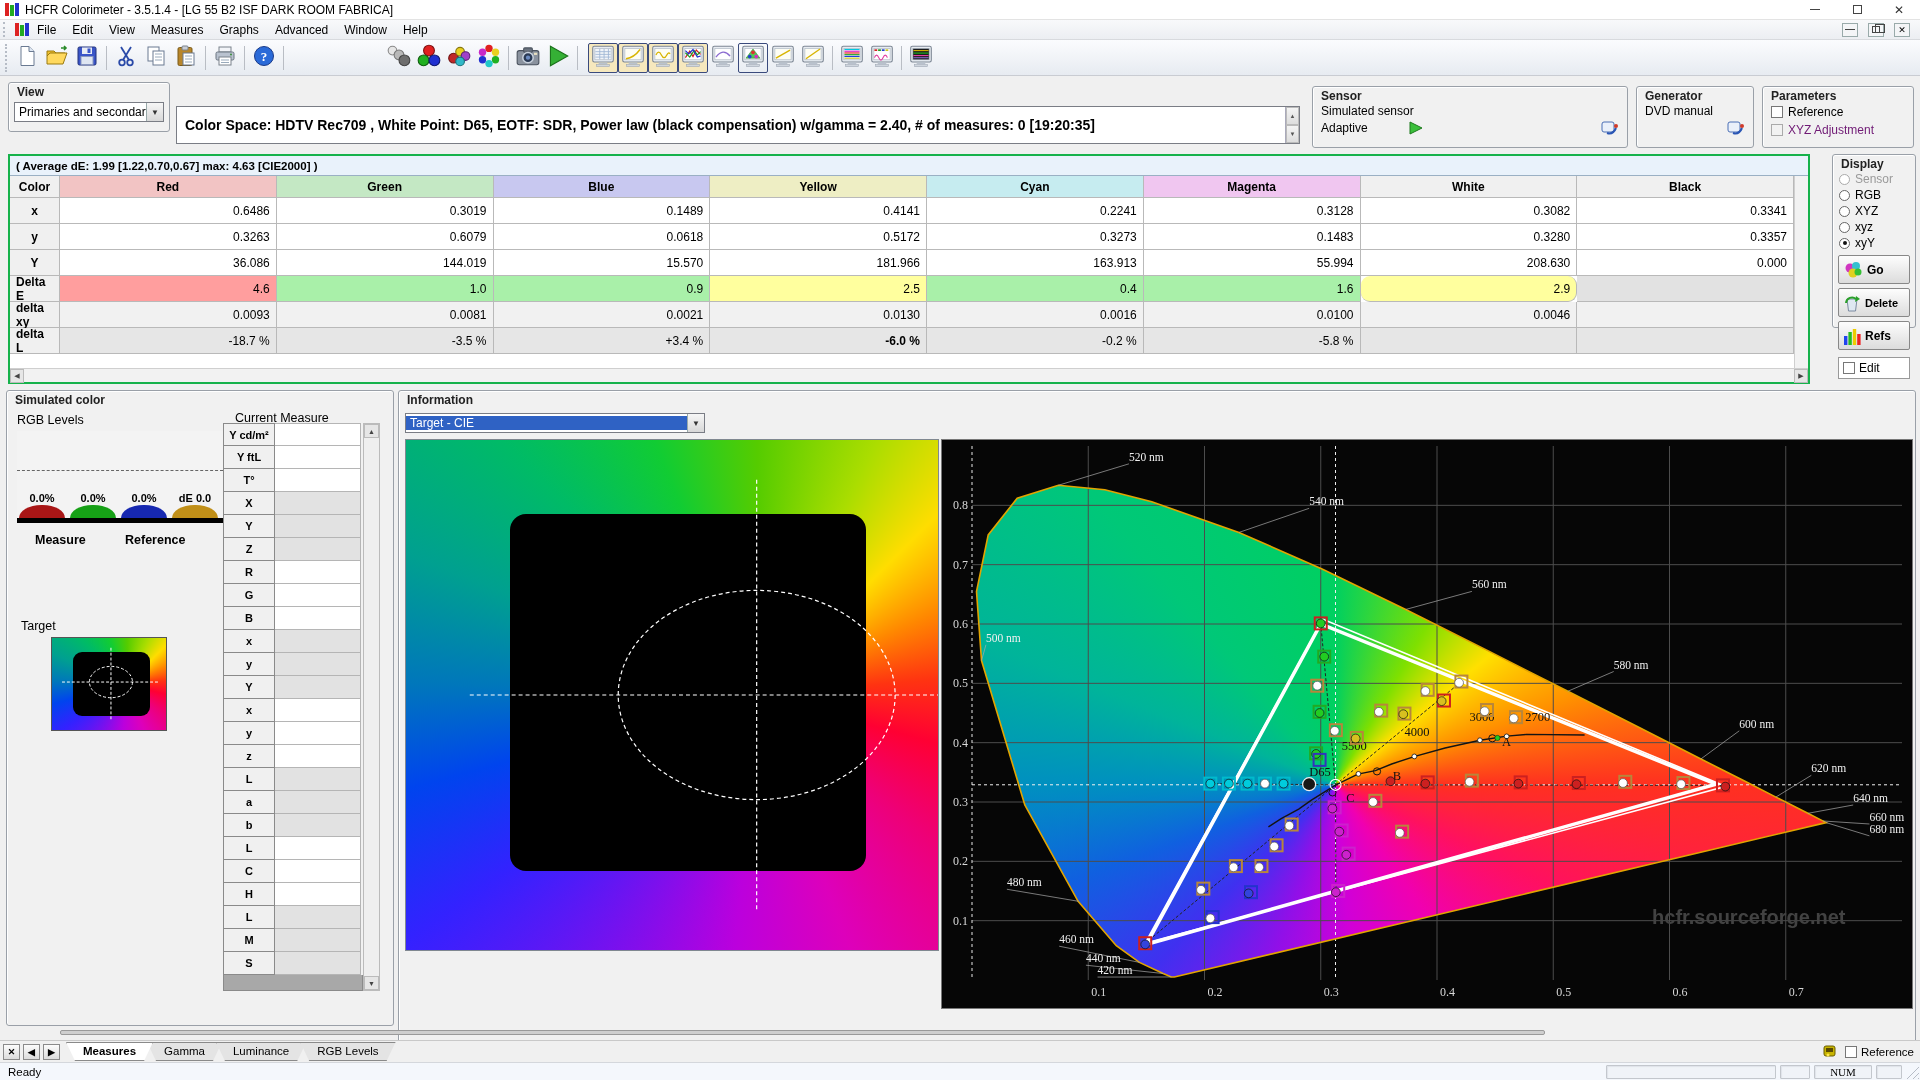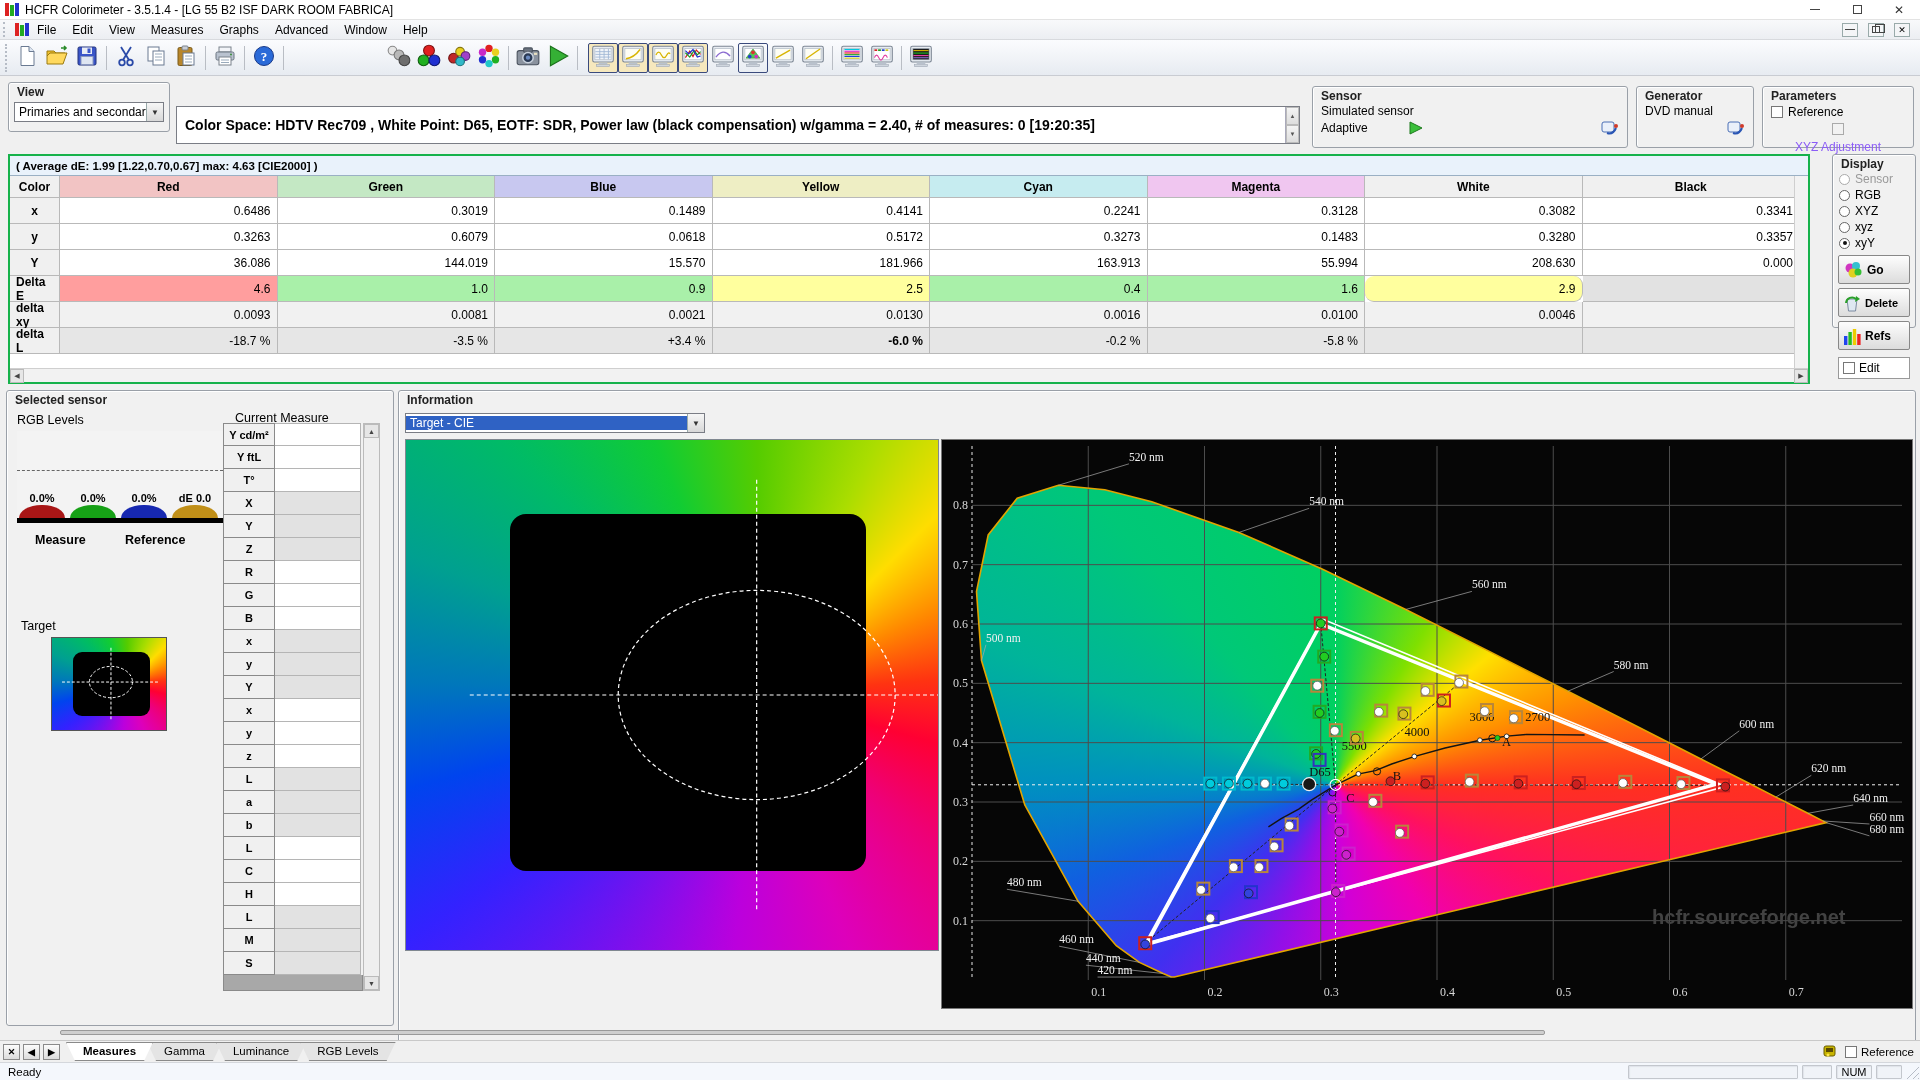--- a/index.html
+++ b/index.html
@@ -47,27 +47,27 @@
 
   #info-box { position:absolute; left:176px; top:106px; width:1124px; height:38px; background:#fff; border:1px solid #7a7d85; display:flex; align-items:center; }
   #info-text { flex:1; font-size:14px; font-weight:bold; padding:0 8px; white-space:nowrap; overflow:hidden; }
   #info-spin { width:14px; height:100%; border-left:1px solid #aab; display:flex; flex-direction:column; }
   #info-spin div { flex:1; background:linear-gradient(#f4f4f4,#ddd); border:1px solid #bbb; font-size:6px; display:flex; align-items:center; justify-content:center; color:#555; }
 
   .panel-line { font-size:12px; padding:1px 8px; display:flex; align-items:center; }
   .cfg-icon { margin-left:auto; }
   .cb-row { display:flex; align-items:center; gap:5px; font-size:12px; padding:2px 8px; }
   .cb-box { width:12px; height:12px; background:#fff; border:1px solid #777; }
-  .cb-row.disabled { color:#8b5cf6;flex-direction:column; }
+  .cb-row.disabled { color:#701a75; }
   .cb-row.disabled .cb-box { border-color:#aaa; background:#f2f2f2; }
 
   
   #table-frame { position:absolute; left:8px; top:154px; width:1802px; height:230px; border:2px solid #16b24b; background:#fff; }
   #table-summary { height:20px; background:#e9f2fb; border-bottom:1px solid #9ab0c4; font-size:11.5px; font-weight:bold; display:flex; align-items:center; padding-left:6px; }
-  #mgrid { position:absolute; left:0; top:20px; right:8px; display:grid; grid-template-columns:50px repeat(8,1fr); }
+  #mgrid { position:absolute; left:0; top:20px; right:14px; display:grid; grid-template-columns:50px repeat(8,1fr); }
   .mcell { border-right:1px solid #b9b9b9; border-bottom:1px solid #b9b9b9; font-size:12px; display:flex; align-items:center; height:26px; padding:0 6px; justify-content:flex-end; background:#fff; }
   .mhdr { height:22px; font-weight:bold; justify-content:center; background:#f0f0f0; }
   .mlabel { font-weight:bold; justify-content:center; background:#f0f0f0; }
   #vscroll { position:absolute; right:0; top:20px; width:14px; height:192px; background:#f2f2f2; border-left:1px solid #cfcfcf; }
   #hscroll { position:absolute; left:0; bottom:0; right:0; height:14px; background:#f2f2f2; border-top:1px solid #cfcfcf; display:flex; }
   .scr-btn { width:14px; height:14px; background:#e6e6e6; border:1px solid #bbb; font-size:7px; color:#444; display:flex; align-items:center; justify-content:center; }
   #hscroll .track { flex:1; }
 
   
   #display-gb .radio-row { display:flex; align-items:center; gap:5px; font-size:12px; padding:1px 6px; }
@@ -618,21 +618,21 @@
         </svg>
       <span>Refs</span>
     </div>
     <div id="edit-box">
       <span class="cb-box"></span>
       <span>Edit</span>
     </div>
   </div>
 
   <div class="gb" style="left:6px;top:390px;width:388px;height:636px;">
-    <div class="gt">Selected sensor</div>
+    <div class="gt">Simulated color</div>
     <div style="position:absolute;left:10px;top:22px;font-size:12.5px;">RGB Levels</div>
     <div style="position:absolute;left:228px;top:20px;font-size:12.5px;">Current Measure</div>
 
     <div id="rgb-chart">
       <div class="dash"></div>
       <div id="mounds">
           <div class="mound-label" style="left: 2px;">0.0%</div>
           <div class="mound" style="left: 2px; background: rgb(168, 22, 22);"></div>
           <div class="mound-label" style="left: 53px;">0.0%</div>
           <div class="mound" style="left: 53px; background: rgb(22, 160, 22);"></div>
@@ -990,19 +990,19 @@
         <span>Reference</span>
       </span>
     </div>
   </div>
 
   <div id="statusbar">
     <span style="padding-left:8px;">Ready</span>
     <span style="margin-left:auto;display:flex;">
       <span class="sb-cell" style="width:170px;"></span>
       <span class="sb-cell" style="width:30px;"></span>
-      <span class="sb-cell" style="width:36px;">NUM</span>
+      <span class="sb-cell" style="width:58px;font-family:Liberation Serif, serif;">NUM</span>
       <span class="sb-cell" style="width:26px;margin-right:18px;"></span>
     </span>
     <div id="grip"></div>
   </div>
 
 </div>
 
 </body></html>

